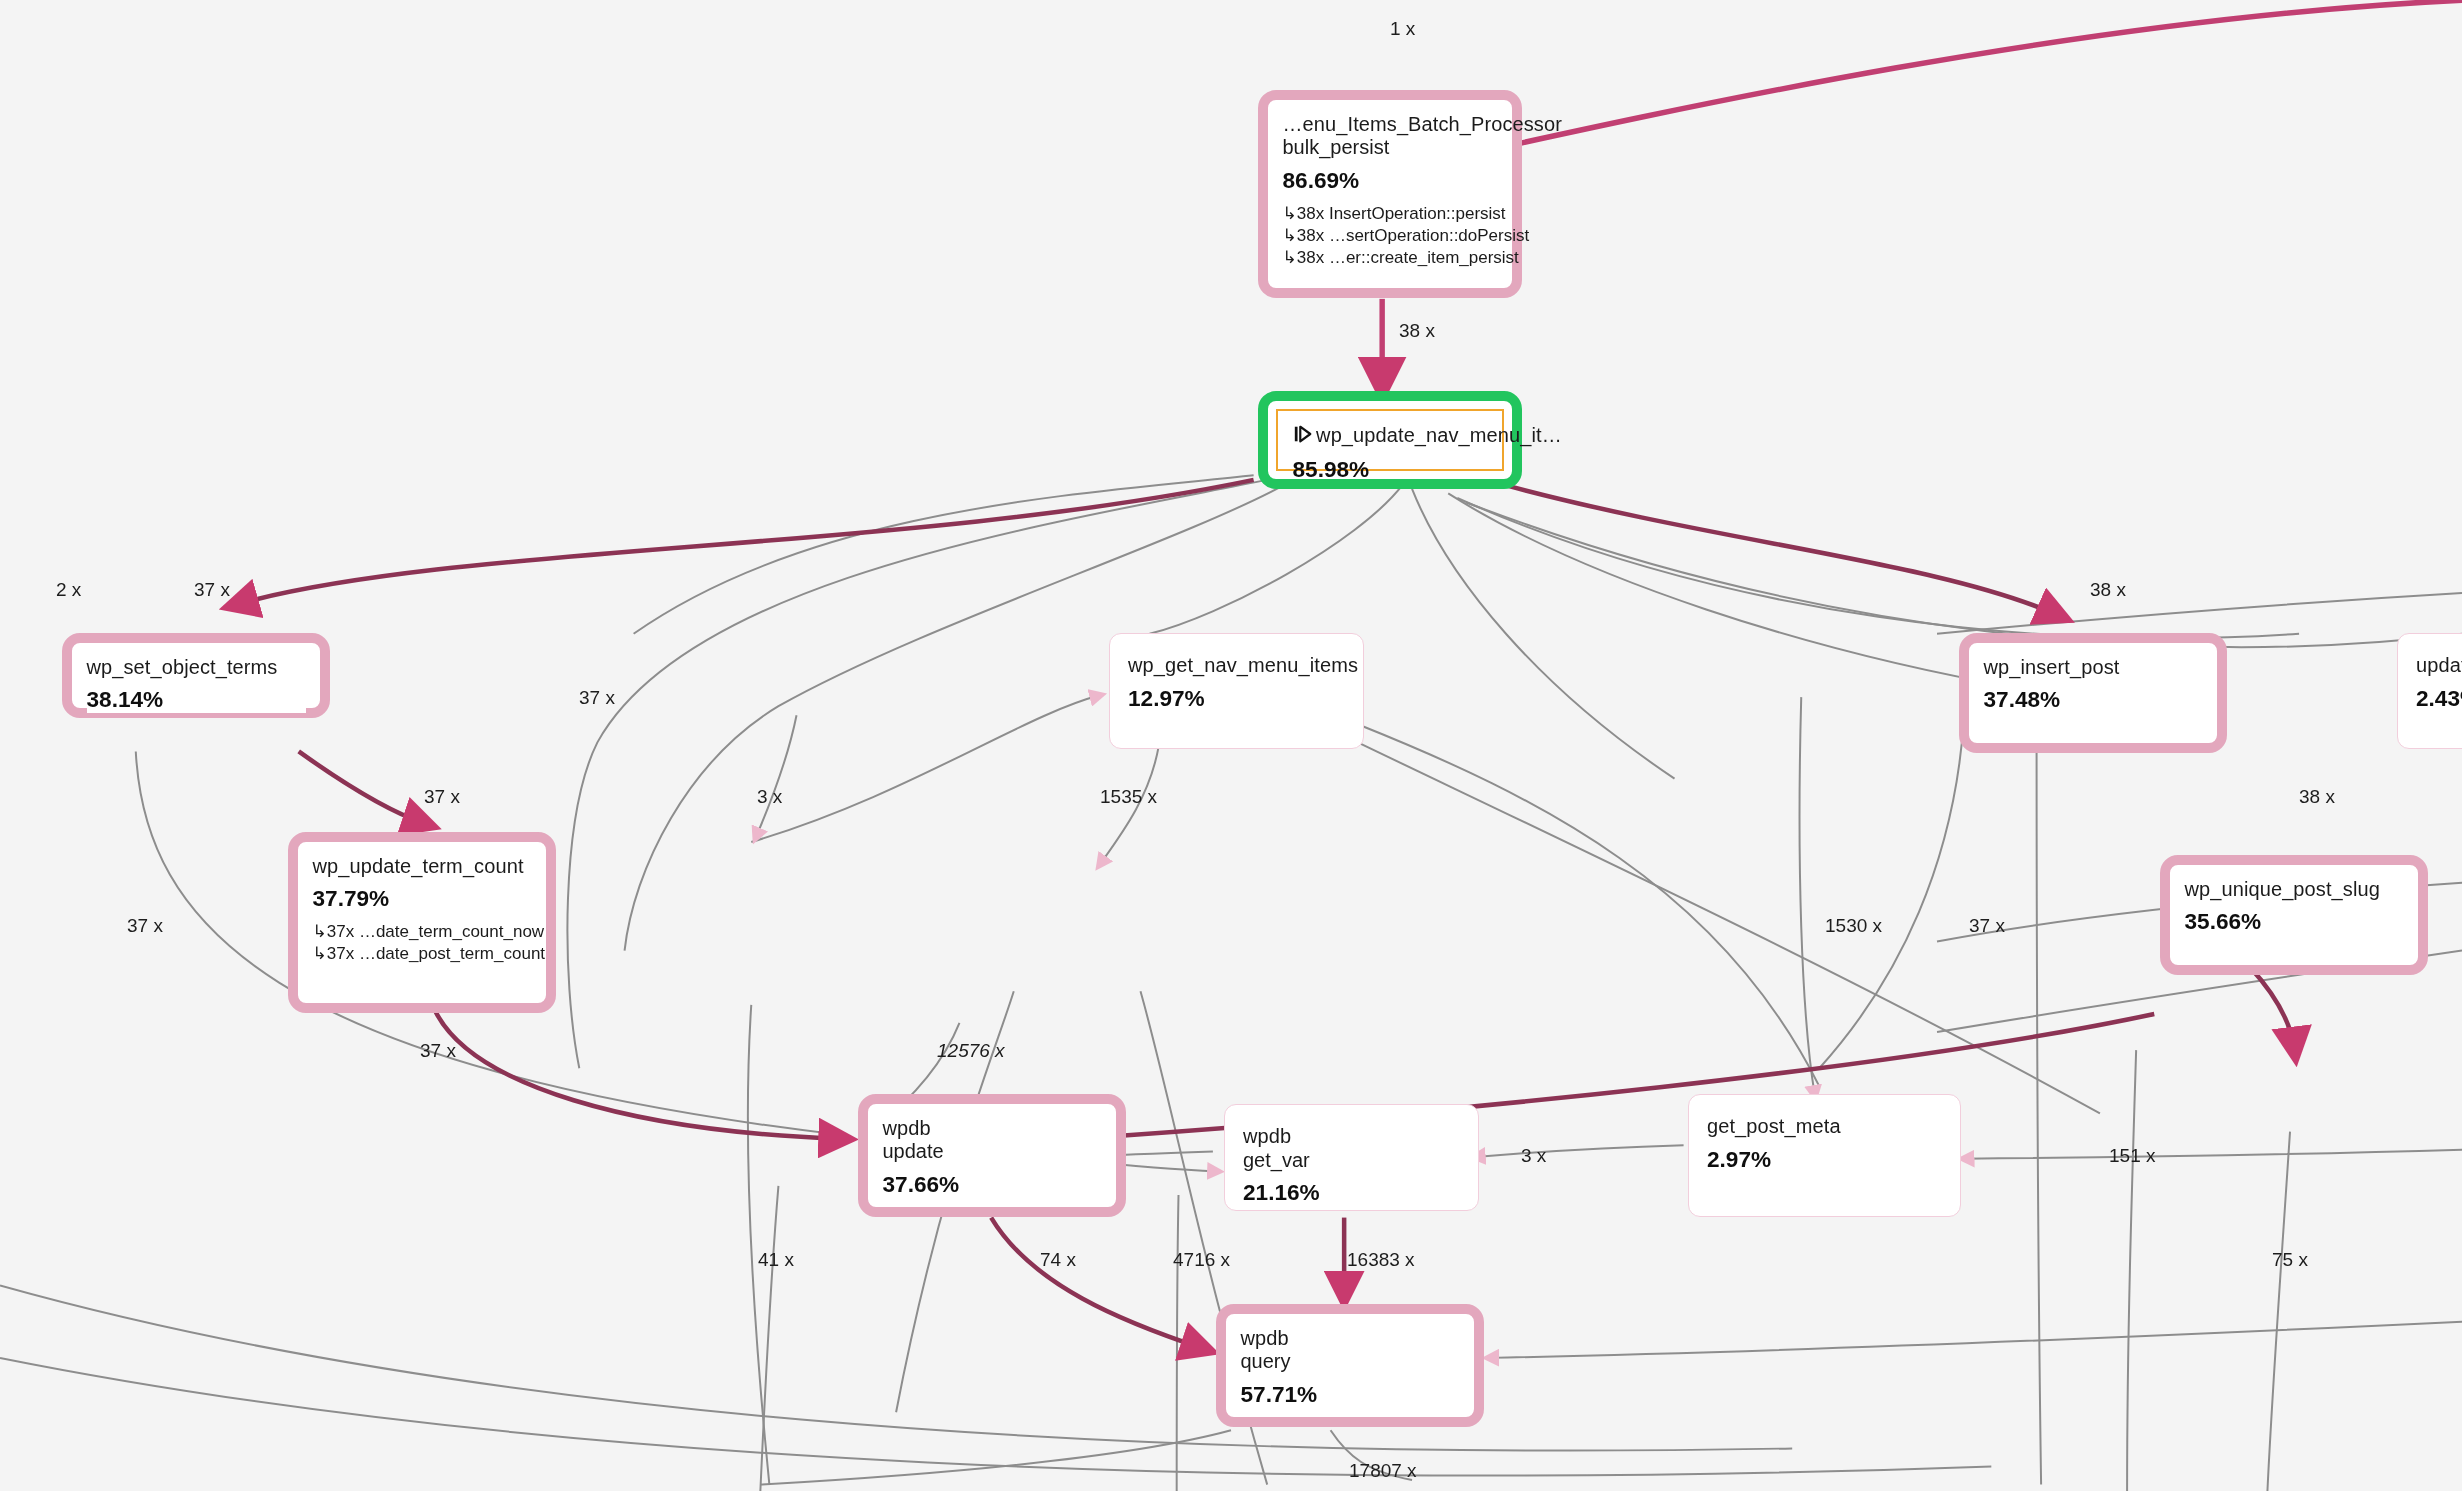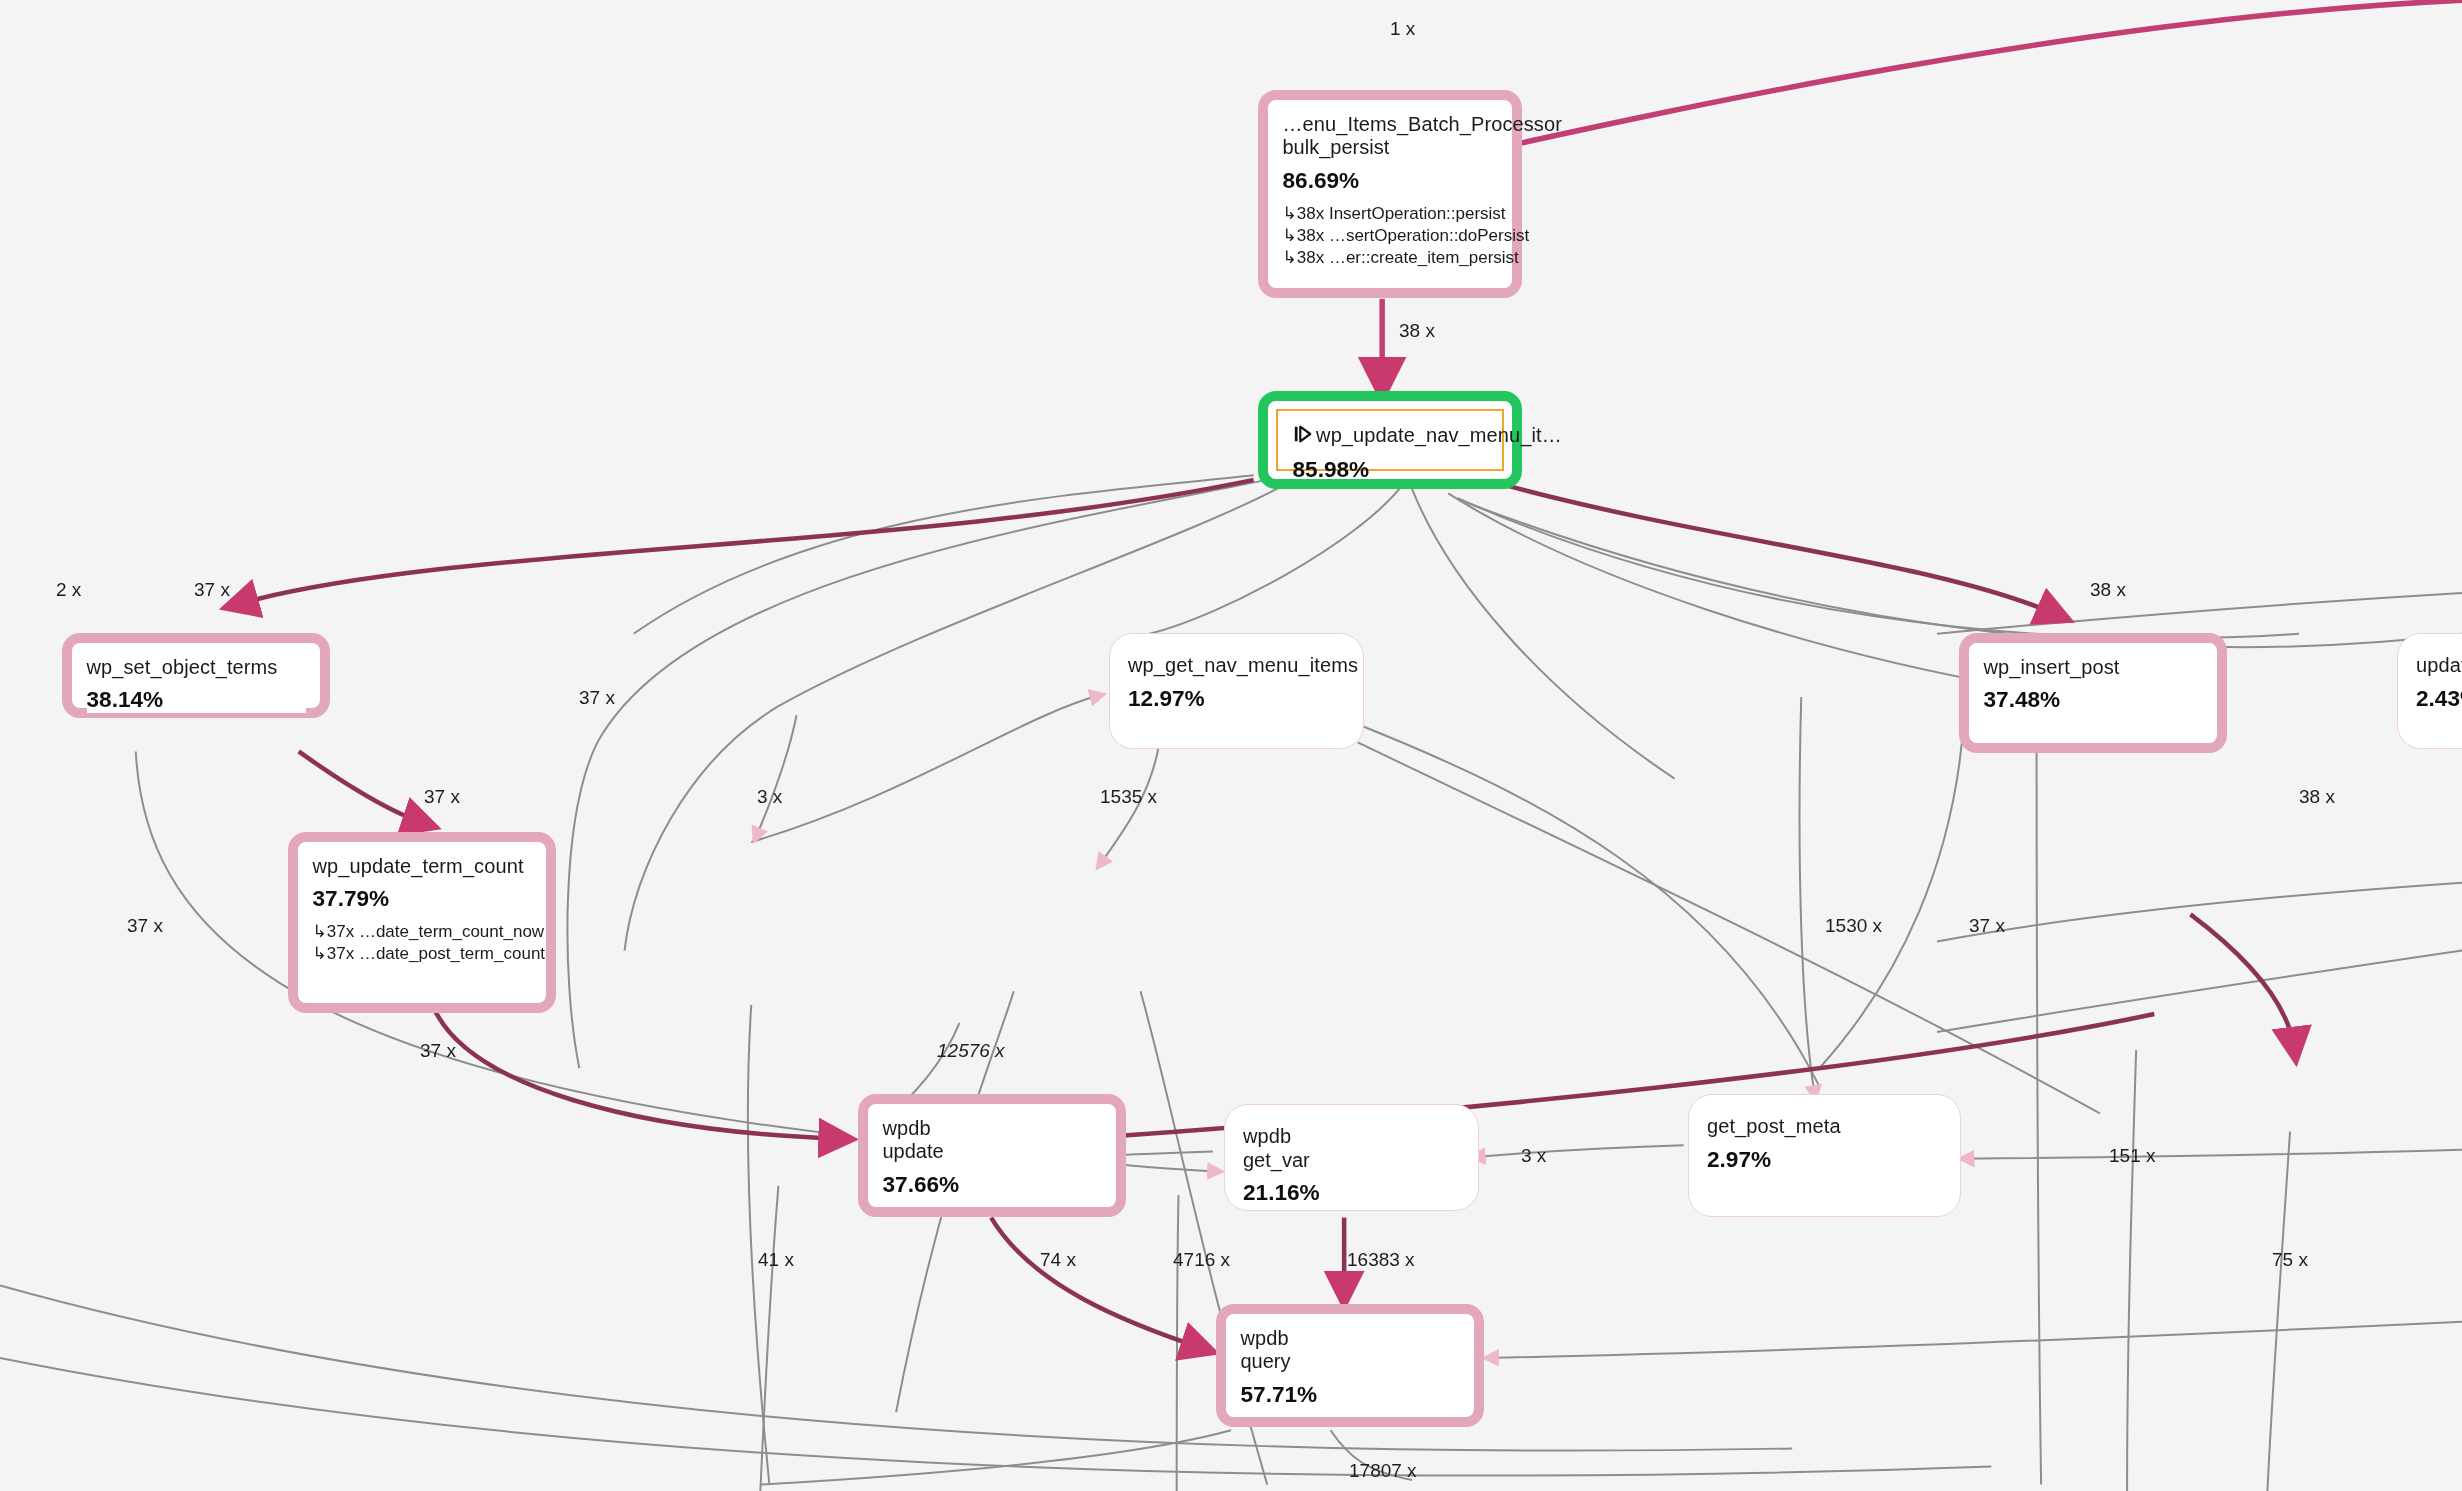--- a/index.html
+++ b/index.html
@@ -30,21 +30,21 @@
     border-radius:18px;
     padding:12.7px 14.5px 11px 14.5px;
     box-shadow:0 0 0 0 rgba(0,0,0,0);
   }
   .node.hot > .inner{
     background:#fff;
   }
   
   .node.cold{
     border:1.8px solid #f2cedc;
-    border-radius:24px;
+    border-radius:12px;
   }
   
   .node.selected{
     border:10px solid #22c55e;
     border-radius:18px;
     padding:8px;
   }
   .node.selected > .inner{
     border:2.7px solid #f0a52c;
     background:#fff;
@@ -262,20 +262,26 @@
       <div class="fn-pct">37.79%</div>
       <div class="callees">
         <div class="callee"><span class="arr">↳</span><span>37x</span>&nbsp;<span>…date_term_count_now</span></div>
         <div class="callee"><span class="arr">↳</span><span>37x</span>&nbsp;<span>…date_post_term_count</span></div>
       </div>
     </div>
   </div>
 
 
 
+  <div class="node hot" style="left:2154px;top:855px;width:268px;height:120px;">
+    <div class="inner">
+      <div class="fn-name">wp_unique_post_slug</div>
+      <div class="fn-pct">35.66%</div>
+    </div>
+  </div>
 
   <div class="node hot" style="left:852px;top:1094px;width:268px;height:123px;">
     <div class="inner">
       <div class="fn-name">wpdb</div>
       <div class="fn-sub">update</div>
       <div class="fn-pct">37.66%</div>
     </div>
   </div>
 
   <div class="node cold" style="left:1218px;top:1104px;width:255px;height:107px;">

